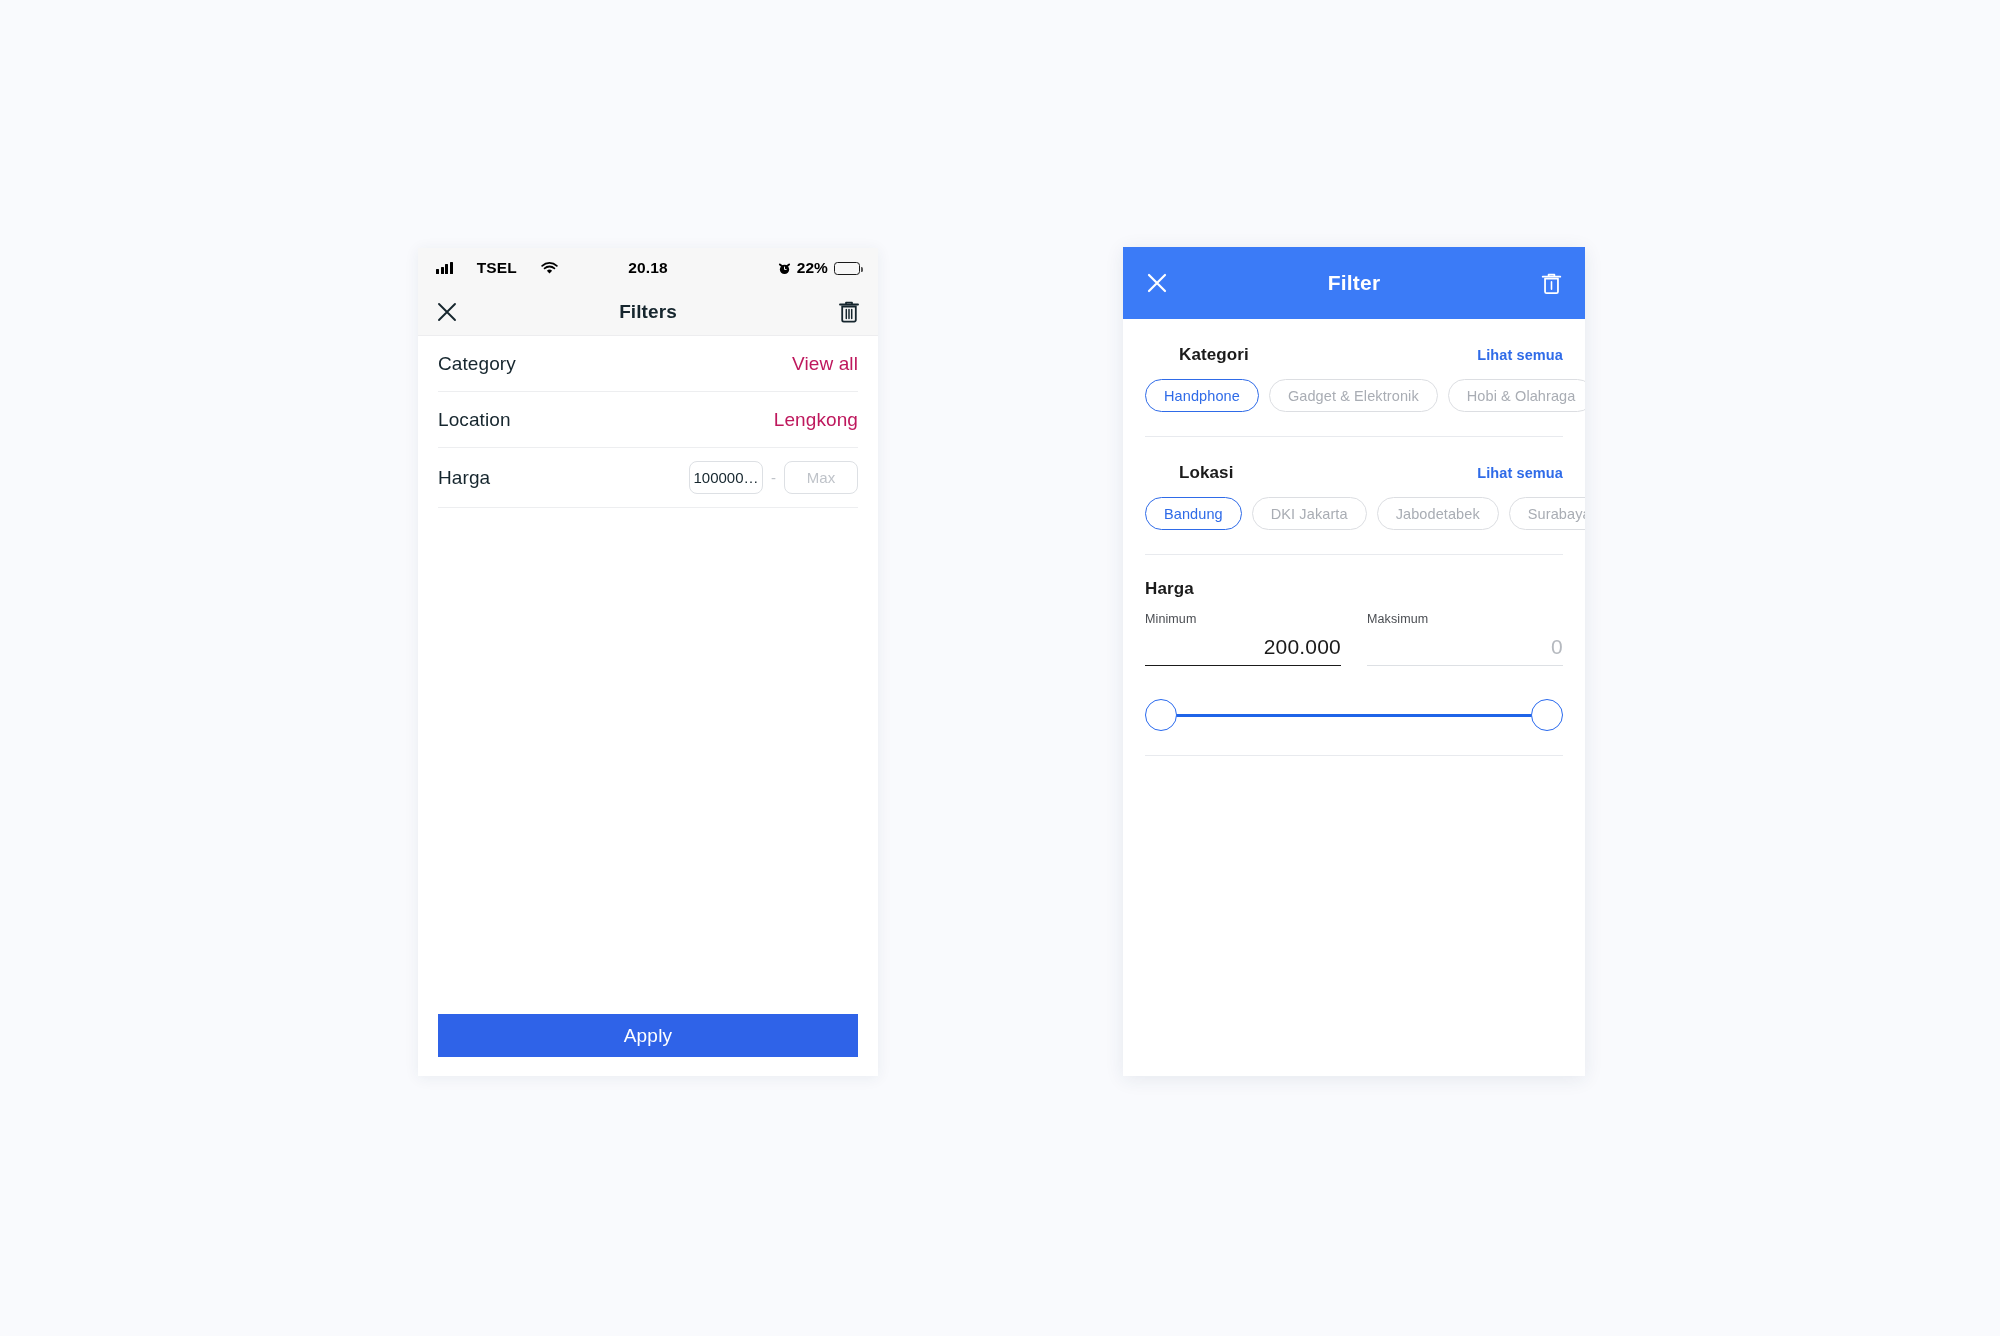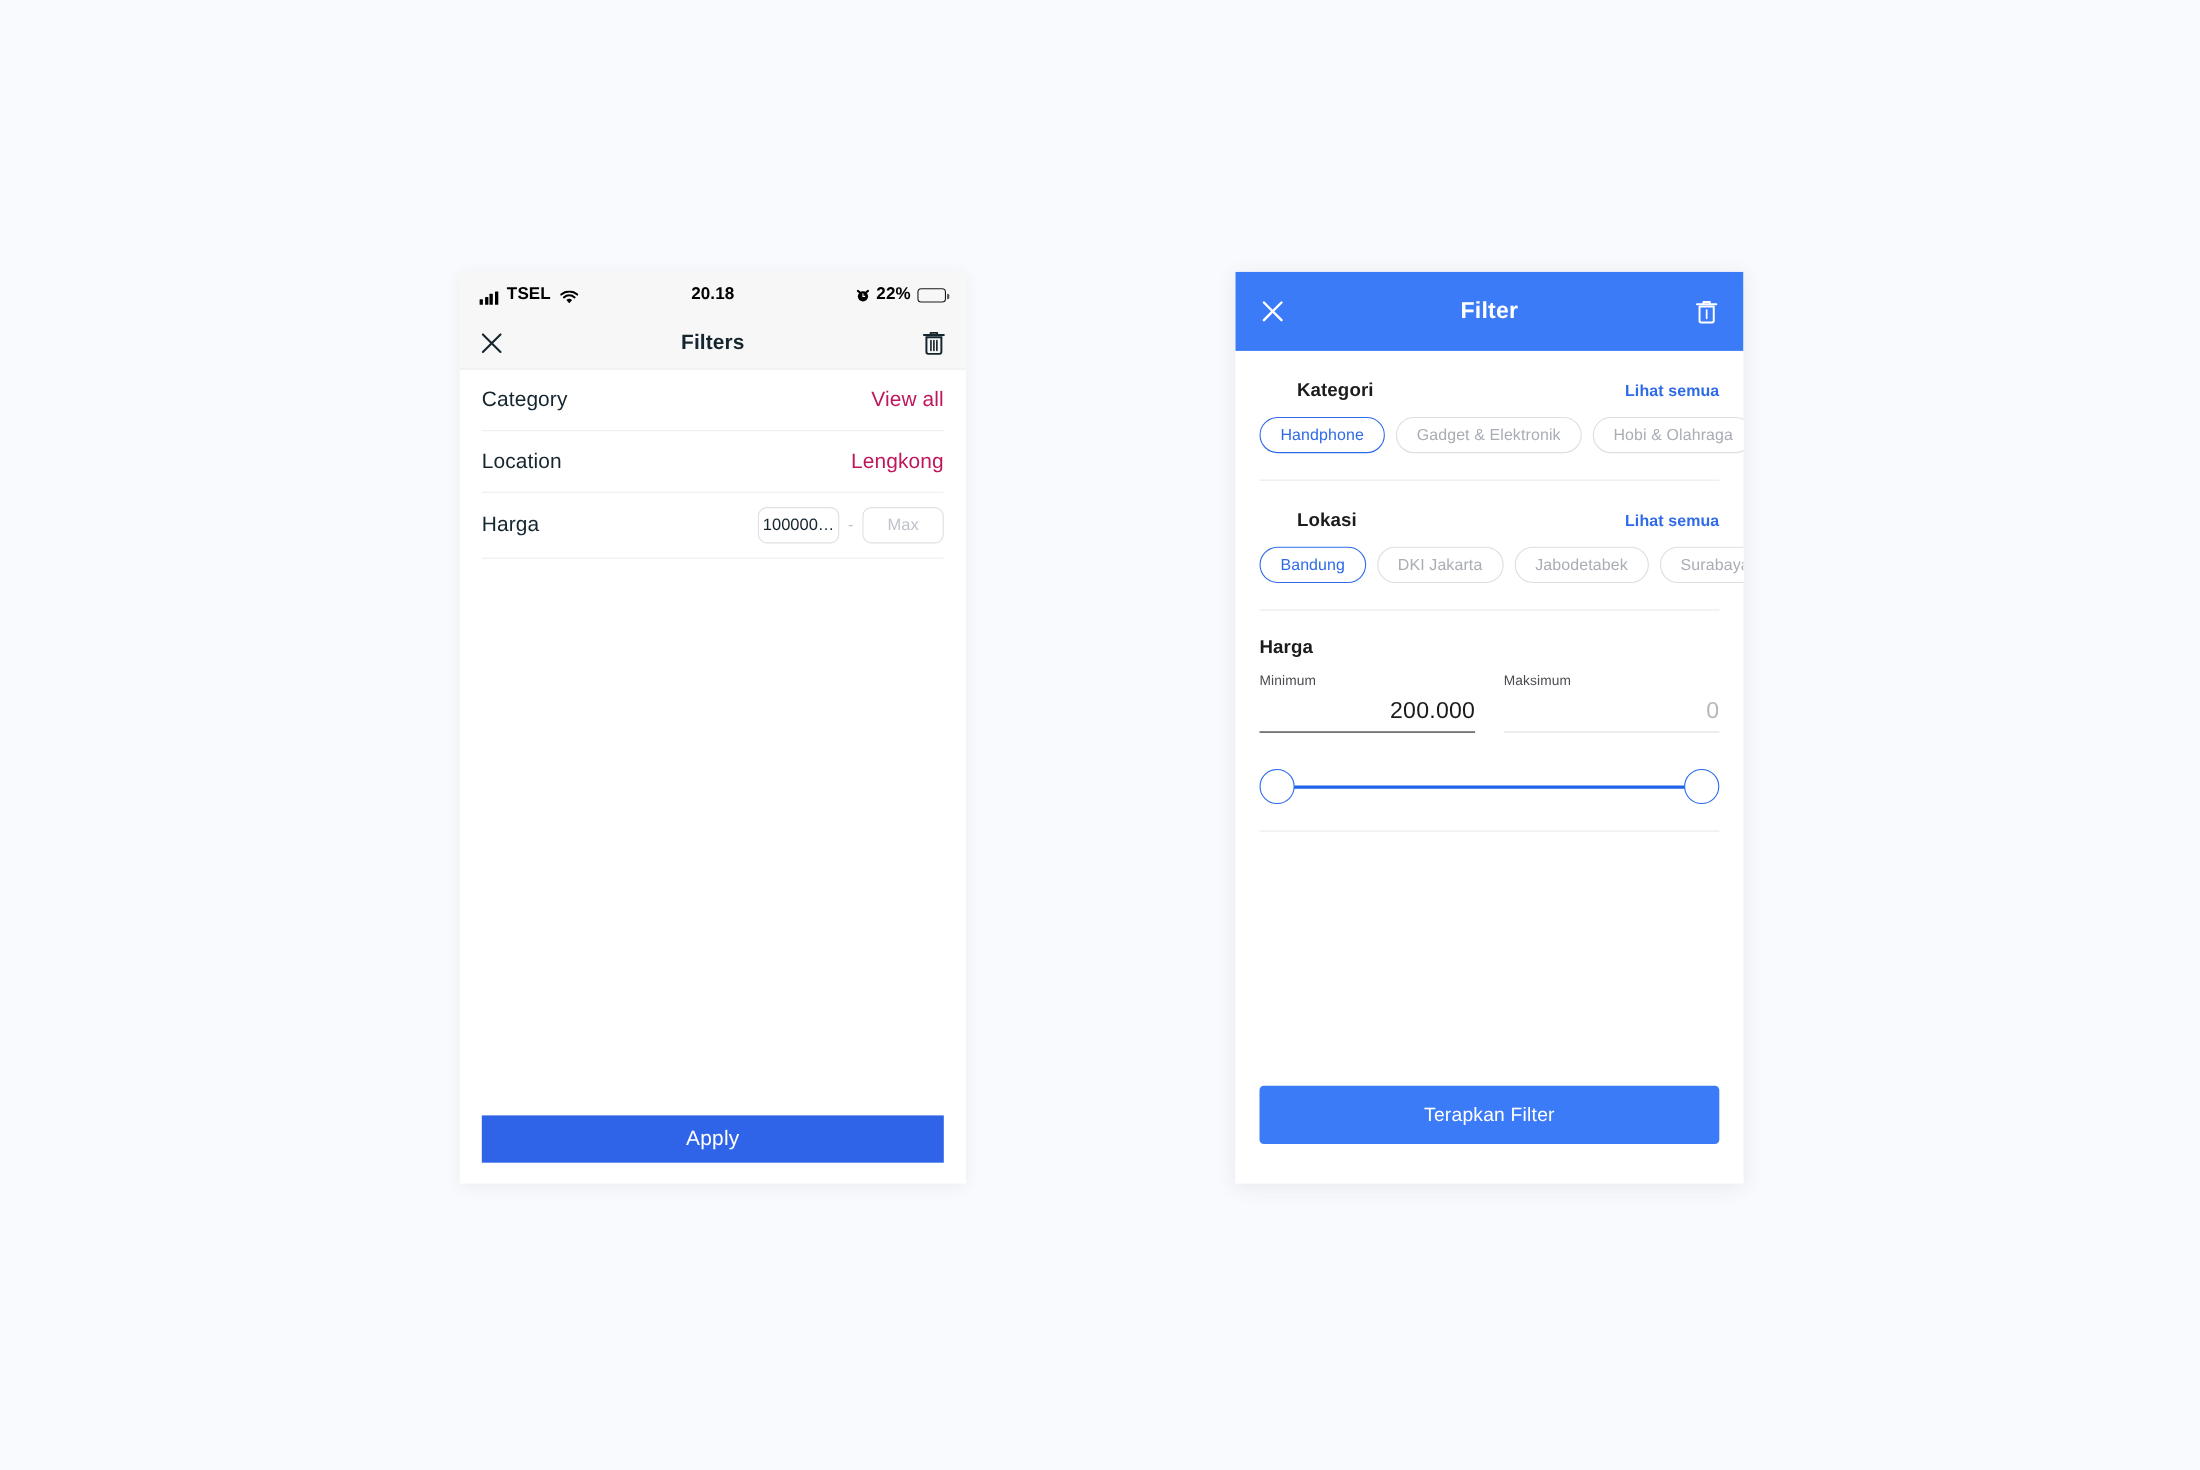--- a/index.html
+++ b/index.html
@@ -35,21 +35,21 @@
     height: 40px;
     background: #F7F7F7;
     display: flex;
     align-items: center;
     padding: 0 18px;
     font-size: 15.5px;
     font-weight: 600;
     color: #000;
     letter-spacing: 0.1px;
   }
-  .sb-left { display: flex; align-items: flex-end; gap: 8px; }
+  .sb-left { display: flex; align-items: center; gap: 24px; }
   .sb-center {
     position: absolute;
     left: 0; right: 0;
     text-align: center;
     font-size: 15.5px;
     font-weight: 600;
     pointer-events: none;
   }
   .sb-right {
     margin-left: auto;
@@ -470,17 +470,16 @@
       </div>
 
       <div class="slider-wrap">
         <div class="slider-track"></div>
         <div class="slider-thumb min"></div>
         <div class="slider-thumb max"></div>
       </div>
 
       <div class="md-divider-bottom"></div>
 
-      <button class="terapkan-btn">Terapkan Filter</button>
     </div>
   </div>
 
 </div>
 
 </body></html>

